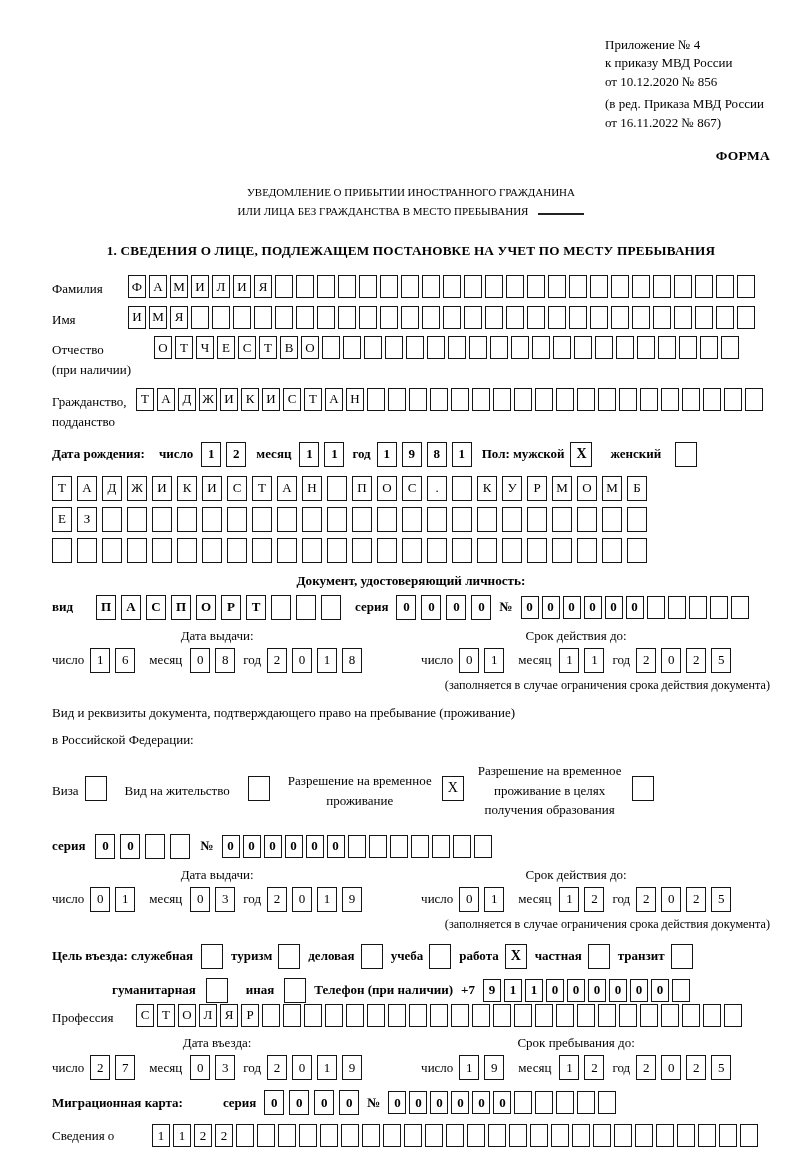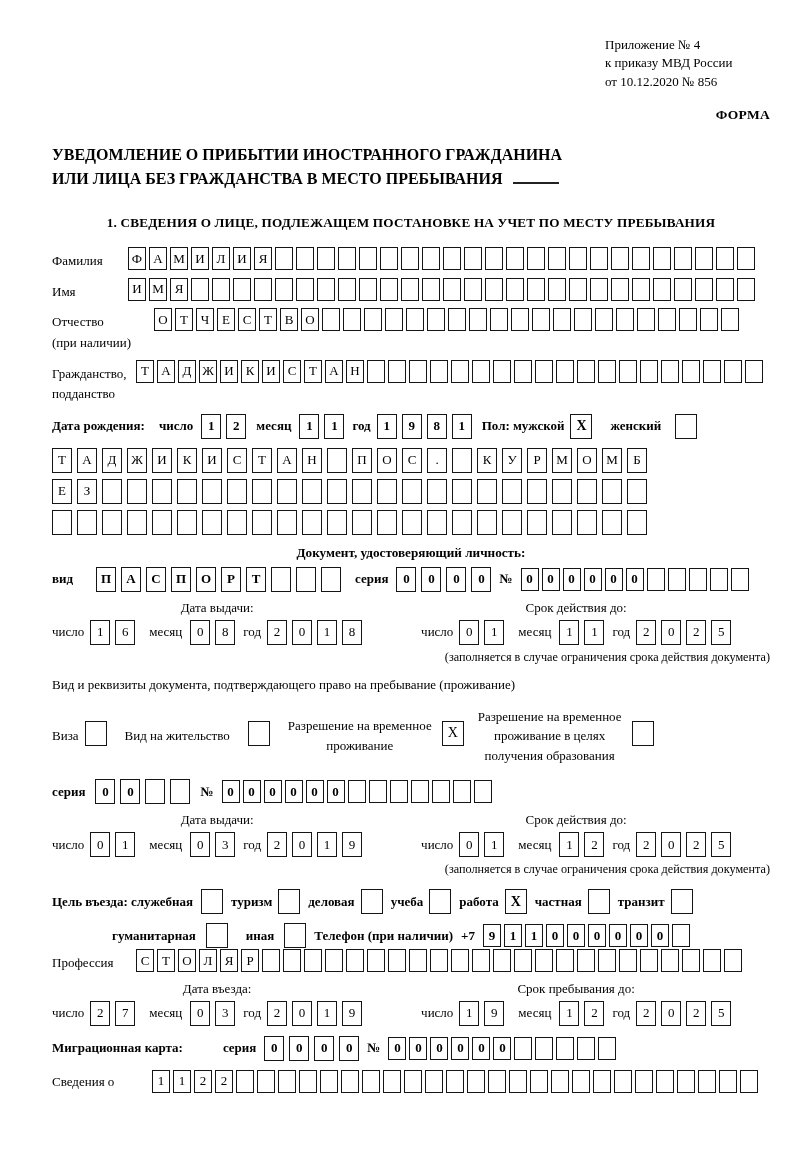--- a/index.html
+++ b/index.html
@@ -11,21 +11,21 @@
     font-size: 13px;
   }
   .page { width: 800px; min-height: 1163px; padding: 36px 30px 28px 52px; background: #fff; }
 
   
   .hdr-block { margin-left: 553px; line-height: 1.42; }
   .hdr-note { margin-top: 4px; }
   .forma { text-align: right; font-weight: bold; margin-top: 16px; font-size: 13.5px; letter-spacing: .3px; }
 
   
-  .title { text-align: left; font-weight: bold; font-size: 16px; margin-top: 20px; line-height: 1.5; }
+  .title { text-align: center; font-weight: normal; font-size: 11px; margin-top: 20px; line-height: 1.5; }
   .title-underline { display: inline-block; width: 46px; border-bottom: 2.4px solid #222; height: 14px; margin-left: 10px; }
   .sec-heading { text-align: center; font-weight: bold; font-size: 13.2px; margin-top: 24px; letter-spacing: .2px; }
 
   
   .row { display: flex; align-items: flex-start; margin-top: 7px; }
   .lbl { flex: 0 0 auto; padding-top: 4px; line-height: 1.5; }
   .lbl2 { line-height: 1.55; }
   .w76 { flex-basis: 76px; } .w84 { flex-basis: 84px; } .w102 { flex-basis: 102px; } .w100 { flex-basis: 100px; }
 
   
@@ -72,20 +72,24 @@
 </style>
 </head>
 <body>
 
 <div class="page">
 
   <div class="hdr-block">
     <div>Приложение № 4</div>
     <div>к приказу МВД России</div>
     <div>от 10.12.2020 № 856</div>
+    <div class="hdr-note">
+      <div>(в ред. Приказа МВД России</div>
+      <div>от 16.11.2022 № 867)</div>
+    </div>
   </div>
   <div class="forma">ФОРМА</div>
 
   <div class="title">
     <div>УВЕДОМЛЕНИЕ О ПРИБЫТИИ ИНОСТРАННОГО ГРАЖДАНИНА</div>
     <div><span>ИЛИ ЛИЦА БЕЗ ГРАЖДАНСТВА В МЕСТО ПРЕБЫВАНИЯ</span><span class="title-underline"></span></div>
   </div>
 
   <div class="sec-heading">1. СВЕДЕНИЯ О ЛИЦЕ, ПОДЛЕЖАЩЕМ ПОСТАНОВКЕ НА УЧЕТ ПО МЕСТУ ПРЕБЫВАНИЯ</div>
 
@@ -427,20 +431,21 @@
             <span class="cell">2</span>
             <span class="cell">5</span>
           </div>
       </div>
       <div class="small-note">(заполняется в случае ограничения срока действия документа)</div>
     </div>
   </div>
 
   <div class="plain">
     <div>Вид и реквизиты документа, подтверждающего право на пребывание (проживание)</div>
+    <div style="margin-top:6px">в Российской Федерации:</div>
   </div>
 
   <div class="permits">
     <span class="lbl">Виза</span>
     <span class="checkbox gap6"></span>
     <span class="lbl gap18">Вид на жительство</span>
     <span class="checkbox gap18"></span>
     <div class="permit-text gap18">
       <div>Разрешение на временное</div>
       <div>проживание</div>

